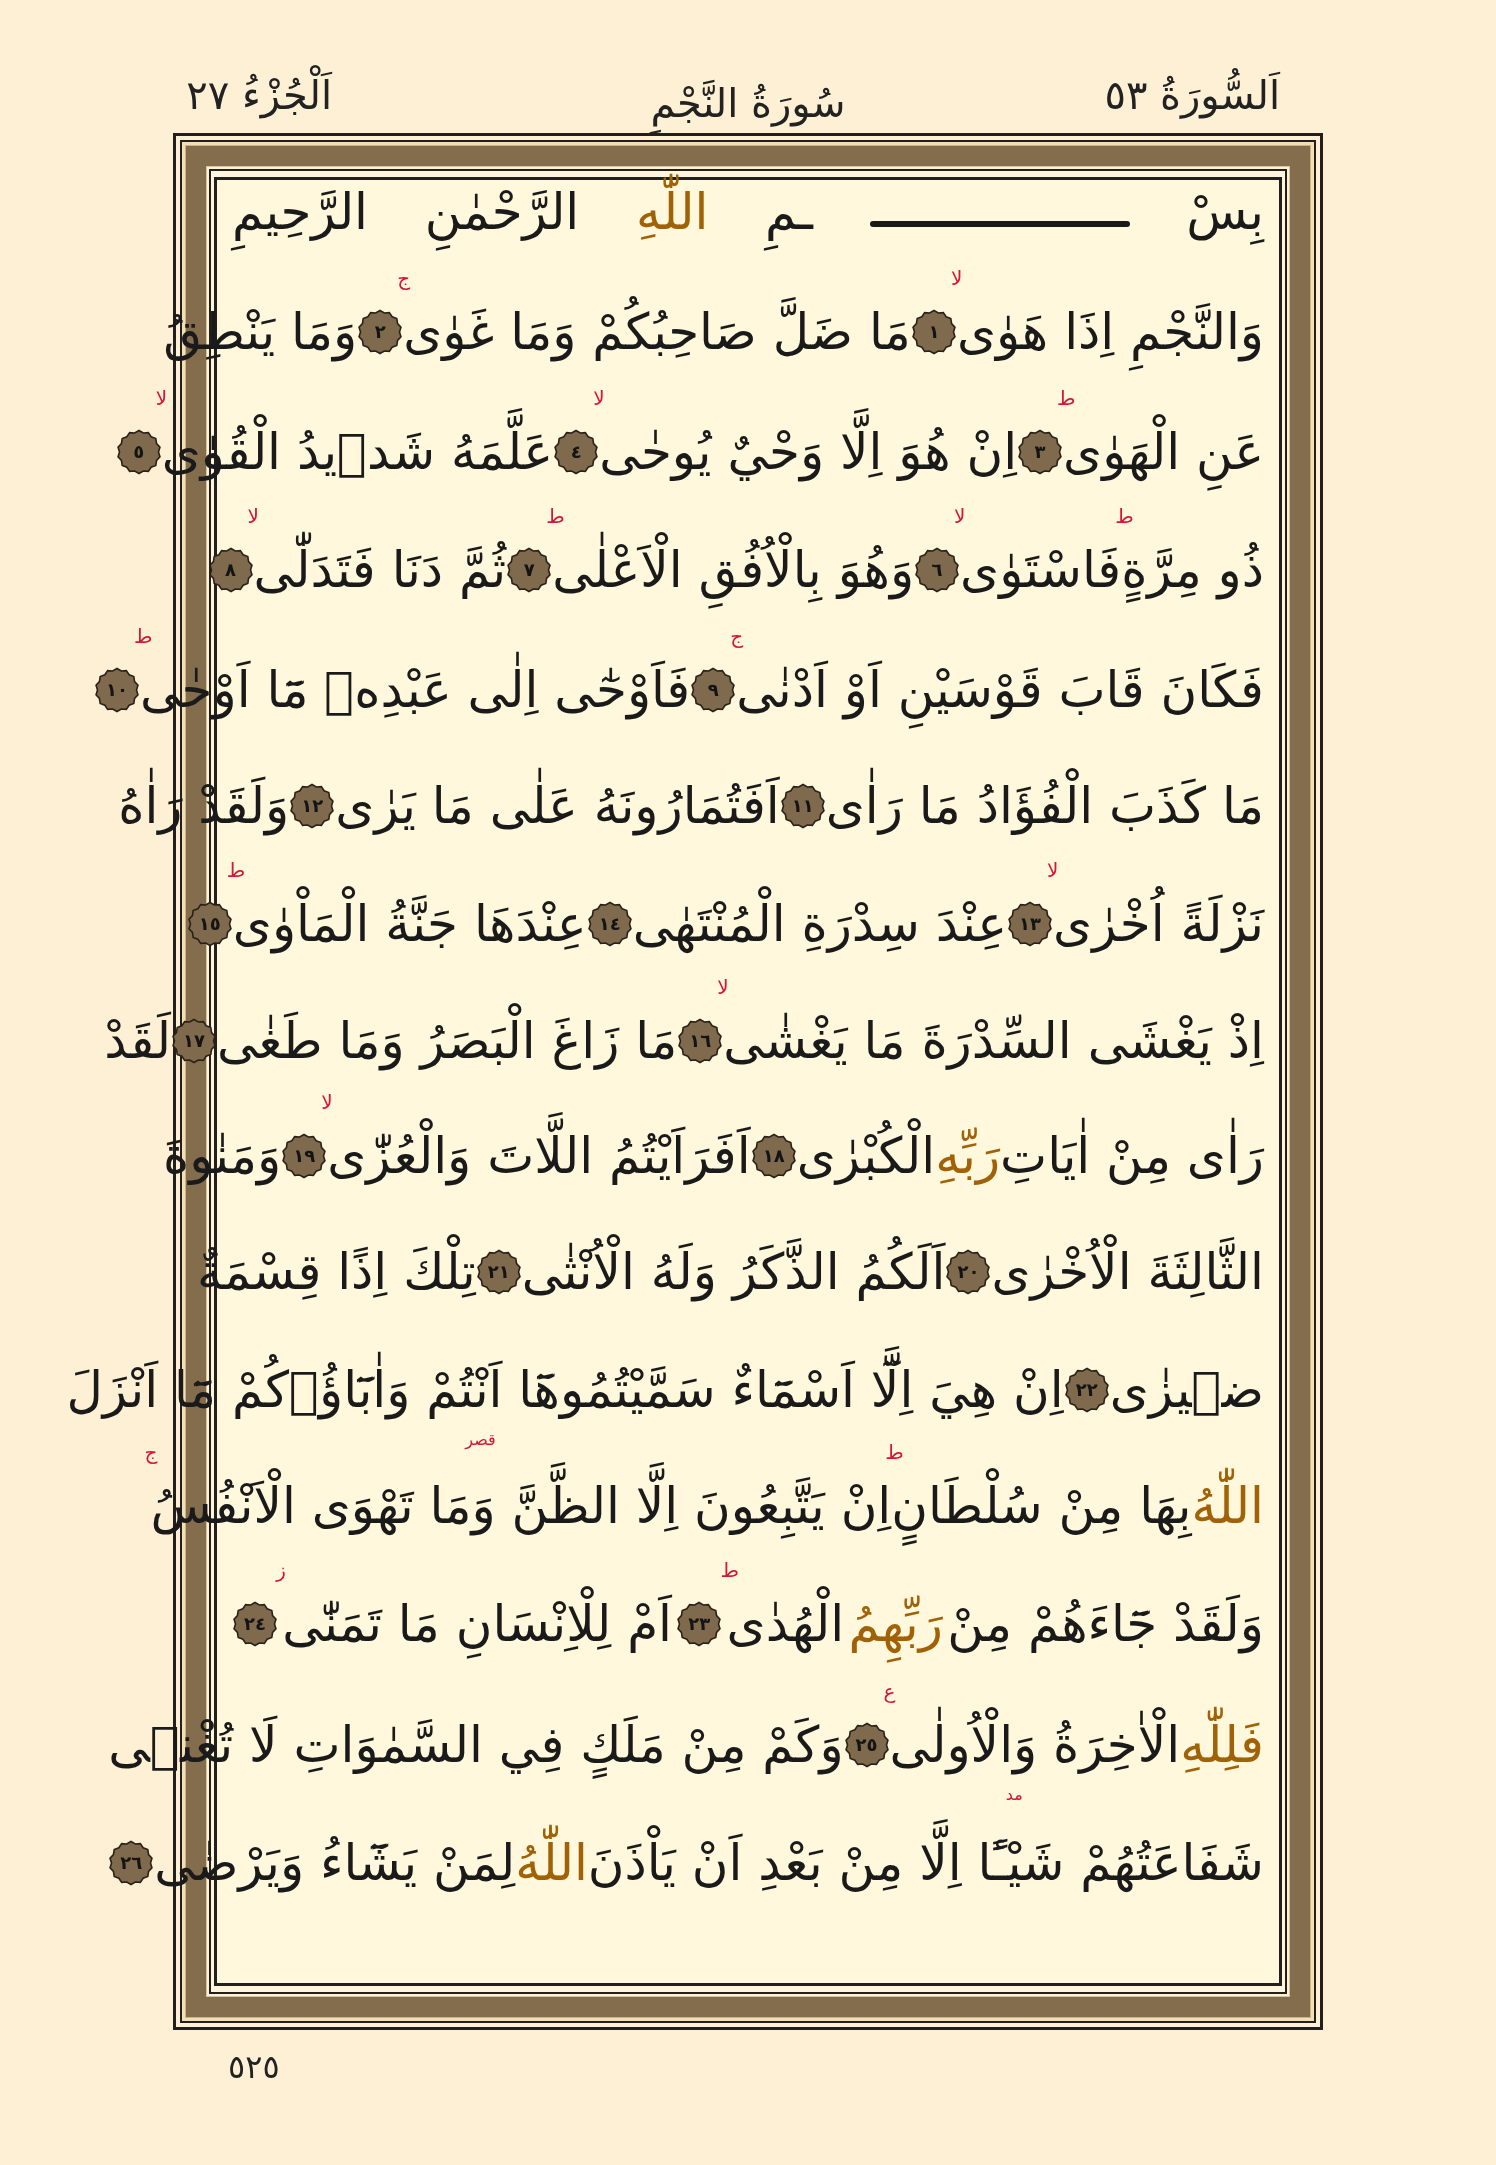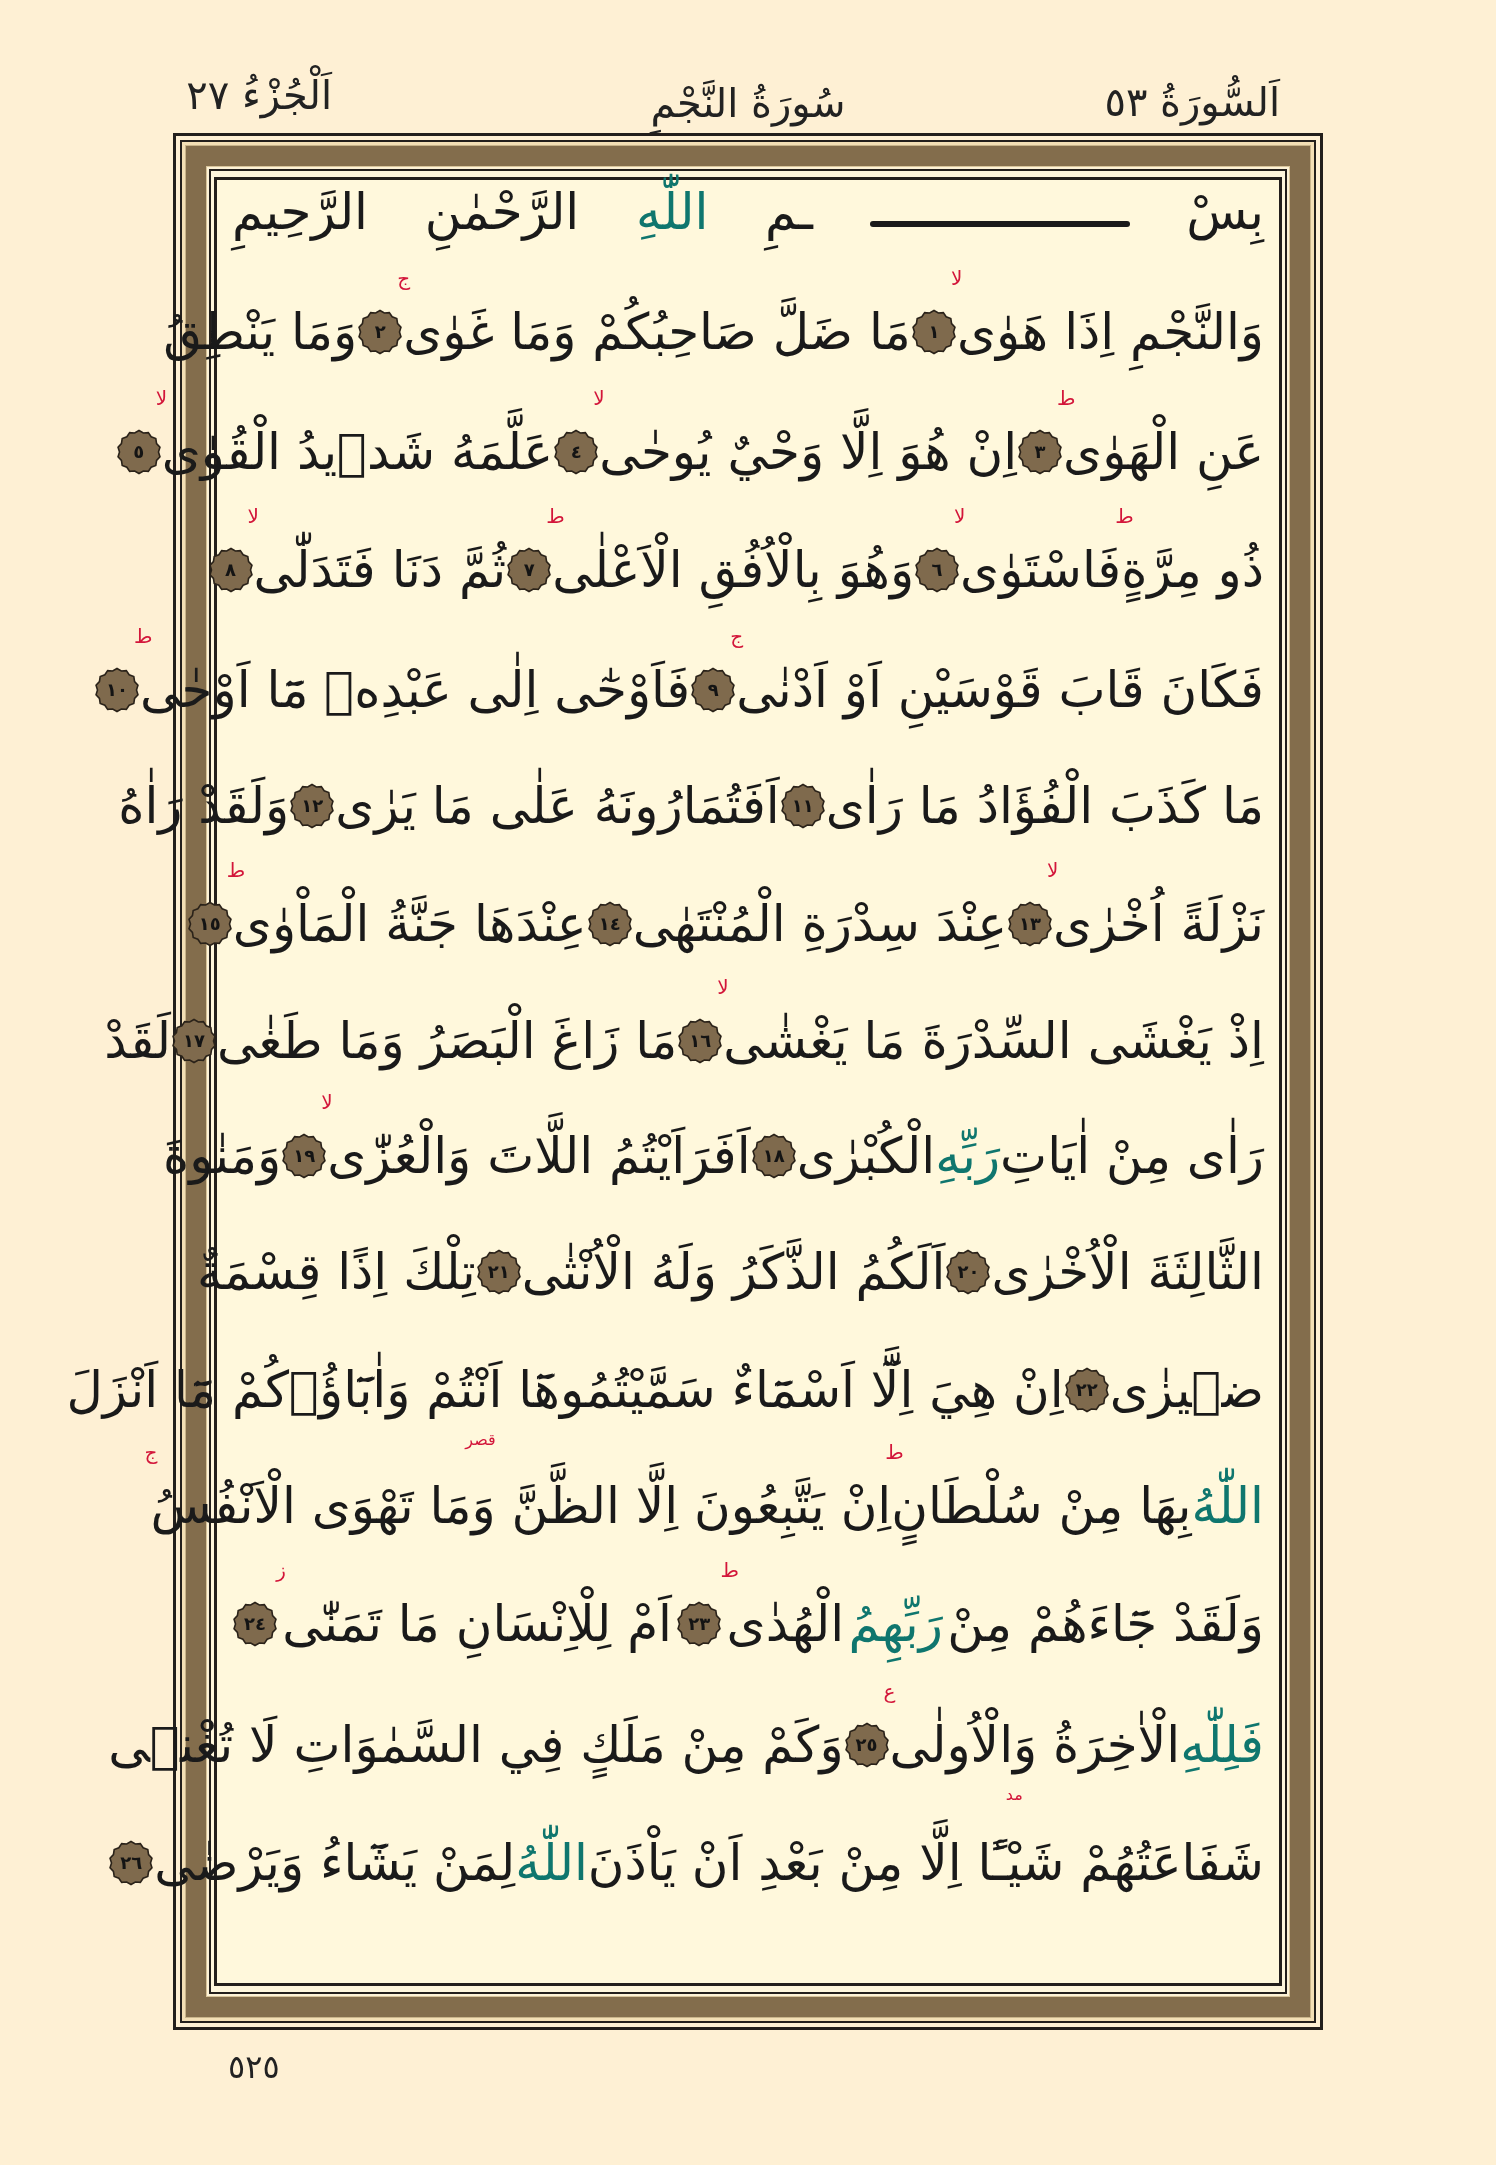--- a/index.html
+++ b/index.html
@@ -9,21 +9,21 @@
     font-family:"DejaVu Sans", sans-serif;
     color:#1a1a1a;
   }
   .hdr {
     position:absolute; top:70px; height:50px; line-height:50px;
     font-family:"DejaVu Sans", sans-serif; font-size:40px; color:#222;
     direction:rtl; white-space:nowrap;
   }
   .hdr-juz { left:222px; width:110px; text-align:left; }
   .hdr-title { left:640px; width:216px; text-align:center;margin-top:8px; }
-  .hdr-sura { left:1150px; width:130px; text-align:right;margin-top:7px; }
+  .hdr-sura { left:1150px; width:130px; text-align:right; }
 
   
   .frame-outer {
     position:absolute; left:173px; top:133px; width:1150px; height:1897px;
     box-sizing:border-box; border:3px solid #231f1c; background:#fef0d4;
   }
   .frame-l2 {
     position:absolute; left:4px; top:4px; right:4px; bottom:4px;
     border:2px solid #231f1c; background:#f3dfb5;
   }
@@ -47,21 +47,21 @@
 
   .text-area {
     position:absolute; left:232px; top:190px; width:1032px;
   }
   .line {
     position:absolute; left:0; width:1032px; height:100px;
     direction:rtl; display:flex; align-items:center; justify-content:space-between;
     font-size:50px; line-height:100px; white-space:nowrap;
   }
   .seg { position:relative; display:inline-block; }
-  .seg.red { color:#0f766e;text-align:center; }
+  .seg.red { color:#a16207;text-align:center; }
   .pause {
     position:absolute; top:-14px; left:-6px; font-size:20px; line-height:20px;
     color:#d3163a;
   }
   .pause.below { top:auto; bottom:-10px; left:40%; font-size:16px; }
   .marker {
     position:relative; width:46px; height:46px; flex:0 0 46px;
     display:inline-flex; align-items:center; justify-content:center;
   }
   .marker svg { position:absolute; left:0; top:0; width:46px; height:46px; }

